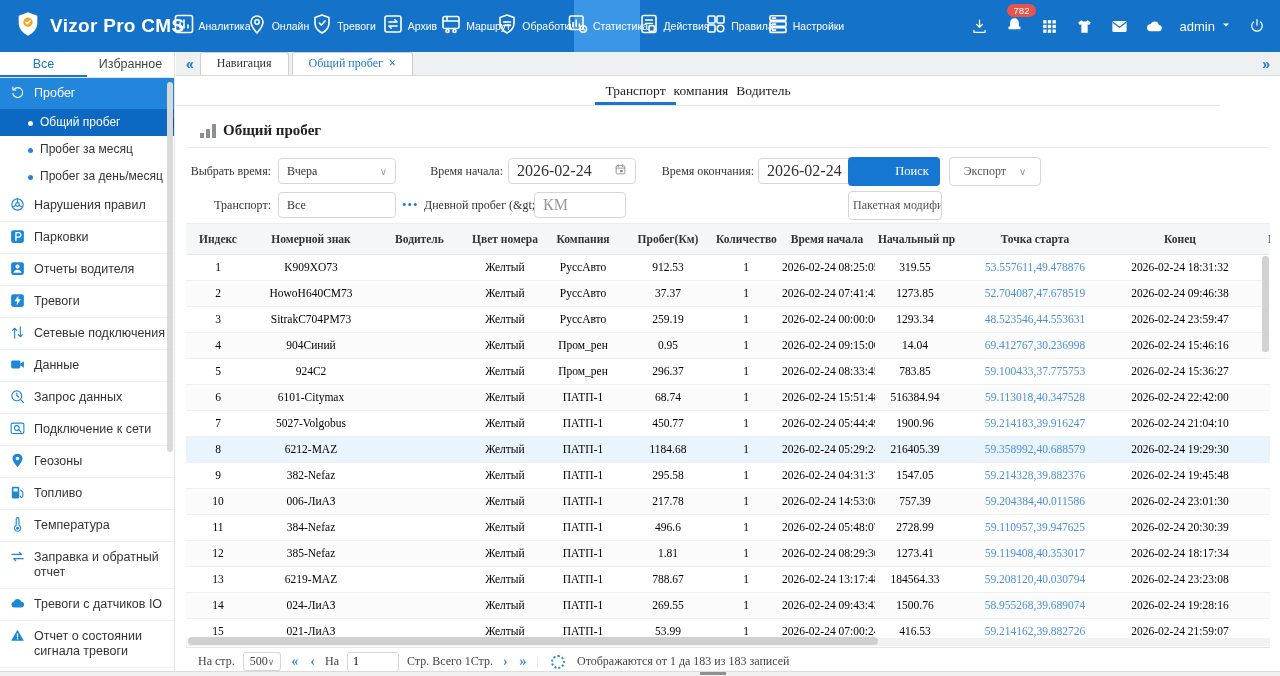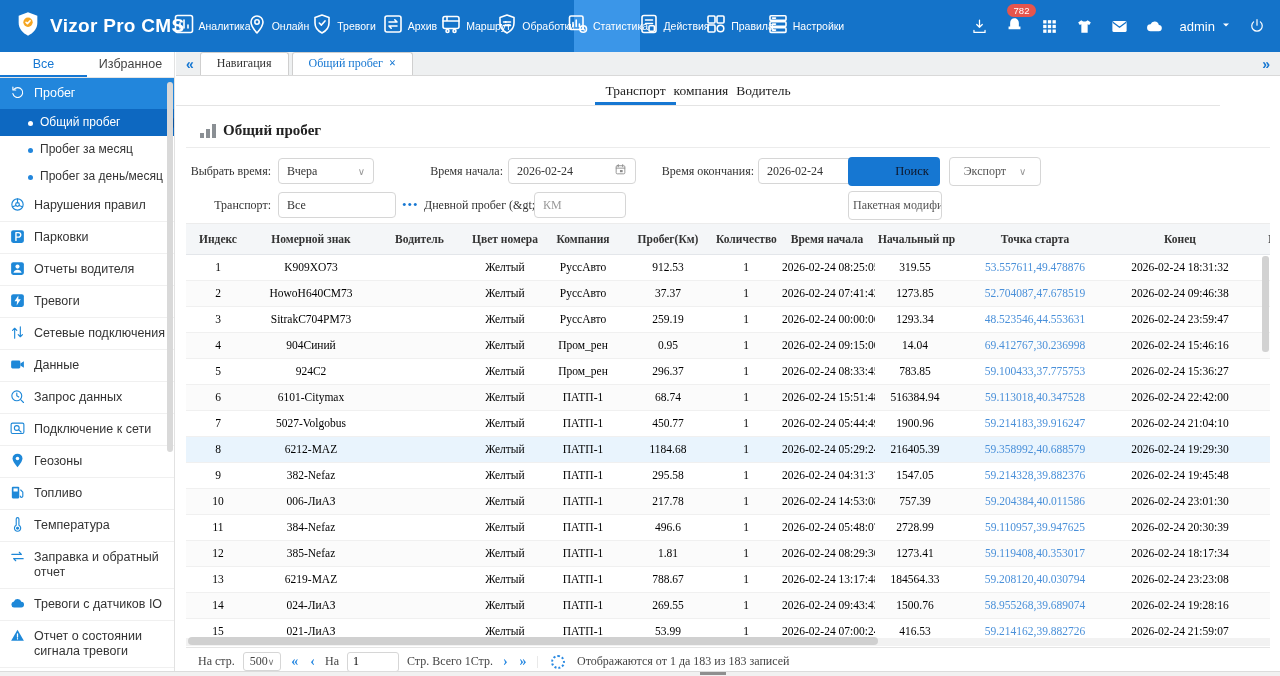--- a/index.html
+++ b/index.html
@@ -87,24 +87,24 @@
 
   .filters { position:relative; height:76px; border-bottom:1px solid #ececec; }
   .f-label { position:absolute; font-size:12px; color:#333; white-space:nowrap;
     text-align:right; line-height:26px; }
   .f-ctrl { position:absolute; height:26px; border:1px solid #d6d6d6; border-radius:4px;
     background:#fff; font-size:12px; color:#333; display:flex; align-items:center;
     padding:0 8px; }
   .f-ctrl .chev { margin-left:auto; color:#999; font-size:10px; }
   .f-ctrl .cal { margin-left:auto; color:#8a8a8a; }
   .f-ctrl .cal svg { width:13px; height:13px; }
-  .f-ctrl input { border:none; outline:none; width:100%; font-size:12px;
+  .f-ctrl input { border:none; outline:none; width:100%; font-size:16px;
     font-family:"Liberation Serif",serif; color:#333; background:transparent; }
   .f-ctrl input::placeholder { color:#9a9a9a; }
-  .btn-primary { position:absolute; background:#1677d2; color:#0f172a; border:none;
+  .btn-primary { position:absolute; background:#1677d2; color:#ffffff; border:none;
     border-radius:4px; font-size:12.5px; height:29px; width:92px; cursor:pointer;
     font-family:"Liberation Serif",serif;padding-left:36px; }
   .btn-outline { position:absolute; background:#fff; color:#555; border:1px solid #d6d6d6;
     border-radius:4px; font-size:12px; height:29px; cursor:pointer;
     font-family:"Liberation Serif",serif; white-space:nowrap; overflow:hidden; }
   .dots { position:absolute; color:#1677d2; font-size:13px; letter-spacing:1px;
     cursor:pointer; line-height:26px; }
 
   
   .table-wrap { position:relative; height:424px; overflow:hidden; border-bottom:1px solid #e5e5e5; }
@@ -456,21 +456,21 @@
           <i></i>
           <i></i>
           <i></i>
         </span>
       <h2>Общий пробег</h2>
     </div>
 
     <div class="filters">
 
       <span class="f-label" style="left:0;width:85px;top:10px;">Выбрать время:</span>
-      <div class="f-ctrl" style="left:92px;top:10px;width:96px;">
+      <div class="f-ctrl" style="left:92px;top:10px;width:118px;">
         <span>Вчера</span>
         <span class="chev">∨</span>
       </div>
       <span class="f-label" style="left:235px;width:82px;top:10px;">Время начала:</span>
       <div class="f-ctrl" style="left:322px;top:10px;width:128px;">
         <input value="2026-02-24" style="">
         <span class="cal"><svg viewBox="0 0 24 24" fill="none" stroke="currentColor" stroke-width="1.6" stroke-linecap="round" stroke-linejoin="round">
               <rect x="4" y="5" width="16" height="15" rx="2"></rect>
               <path d="M4 9.5h16M8 3v4M16 3v4"></path>
               <rect x="11" y="13" width="5" height="4" fill="currentColor" stroke="none"></rect>

